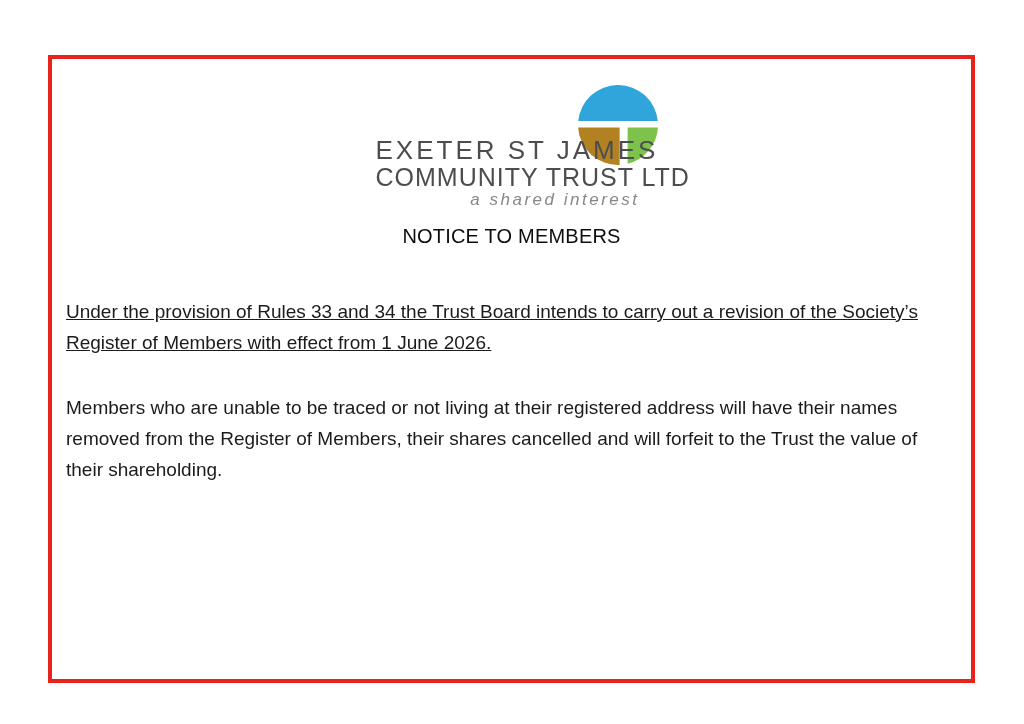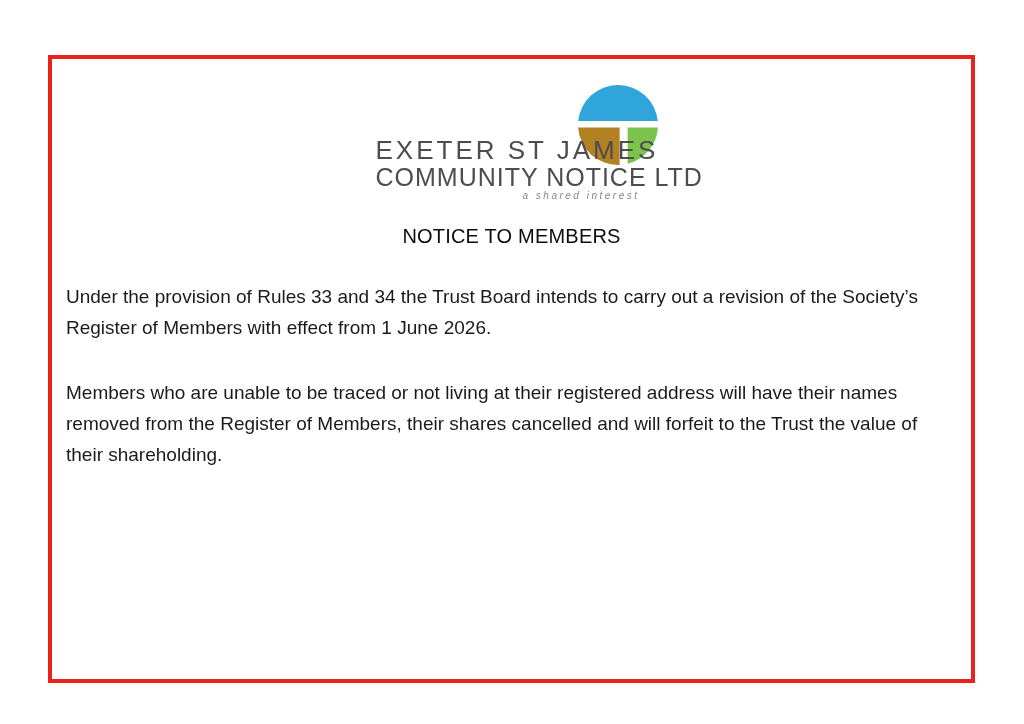--- a/index.html
+++ b/index.html
@@ -14,46 +14,46 @@
   }
 
   
   .logo { position:relative; width:292px; height:118px; margin:26px auto 0; }
   .logo-mark { position:absolute; top:0; right:0; width:80px; height:80px; }
   .logo-line { position:absolute; left:10px; color:#4d4d4f; white-space:nowrap;
                font-weight:400; }
   .logo-line1 { top:50px; font-size:26px; letter-spacing:3px; }
   .logo-line2 { top:78px; font-size:25px; letter-spacing:1px; }
   .logo-tagline { position:absolute; top:105px; right:18px; color:#85878a;
-                  font-style:italic; font-size:10px; letter-spacing:2.5px;
+                  font-style:italic; font-size:17px; letter-spacing:2.5px;
                   white-space:nowrap; }
 
   
   .heading { margin-top:22px; text-align:center; font-size:20px; font-weight:400;
              color:#0d0d0d; letter-spacing:0.2px; }
   .body-text { padding:0 36px 0 14px; color:#1b1b1b; }
   .body-text p { margin-top:34px; font-size:19px; line-height:31px; }
-  .body-text p:first-of-type { margin-top:33px; }
+  .body-text p:first-of-type { margin-top:48px;text-decoration:underline; }
   .email-link { font-weight:700; text-decoration:underline; cursor:pointer; }
   .doc-date { margin-top:18px; text-align:right; font-size:19px; line-height:31px;
               color:#1b1b1b; padding-right:12px; }
 </style>
 </head>
 <body>
 
 <div class="page" style="border-color: rgb(232, 35, 28);">
 
   <div class="logo">
     <svg class="logo-mark" viewBox="0 0 100 100" aria-hidden="true">
       <path d="M 0.25 45 A 50 50 0 0 1 99.75 45 Z" fill="#2fa5dc"></path>
       <path d="M 0.1 53 A 50 50 0 0 0 52 99.96 L 52 53 Z" fill="#b28222"></path>
       <path d="M 62 53 L 62 98.54 A 50 50 0 0 0 99.9 53 Z" fill="#7cc24b"></path>
     </svg>
     <div class="logo-line logo-line1">EXETER ST JAMES</div>
-    <div class="logo-line logo-line2">COMMUNITY NOTICE LTD</div>
+    <div class="logo-line logo-line2">COMMUNITY TRUST LTD</div>
     <div class="logo-tagline">a shared interest</div>
   </div>
 
   <div class="heading">NOTICE TO MEMBERS</div>
 
   <div class="body-text">
     <p>Under the provision of Rules 33 and 34 the Trust Board intends to carry out a revision of the Society’s Register of Members with effect from 1 June 2026.</p>
     <p>Members who are unable to be traced or not living at their registered address will have their names removed from the Register of Members, their shares cancelled and will forfeit to the Trust the value of their shareholding.</p>
   </div>
 

